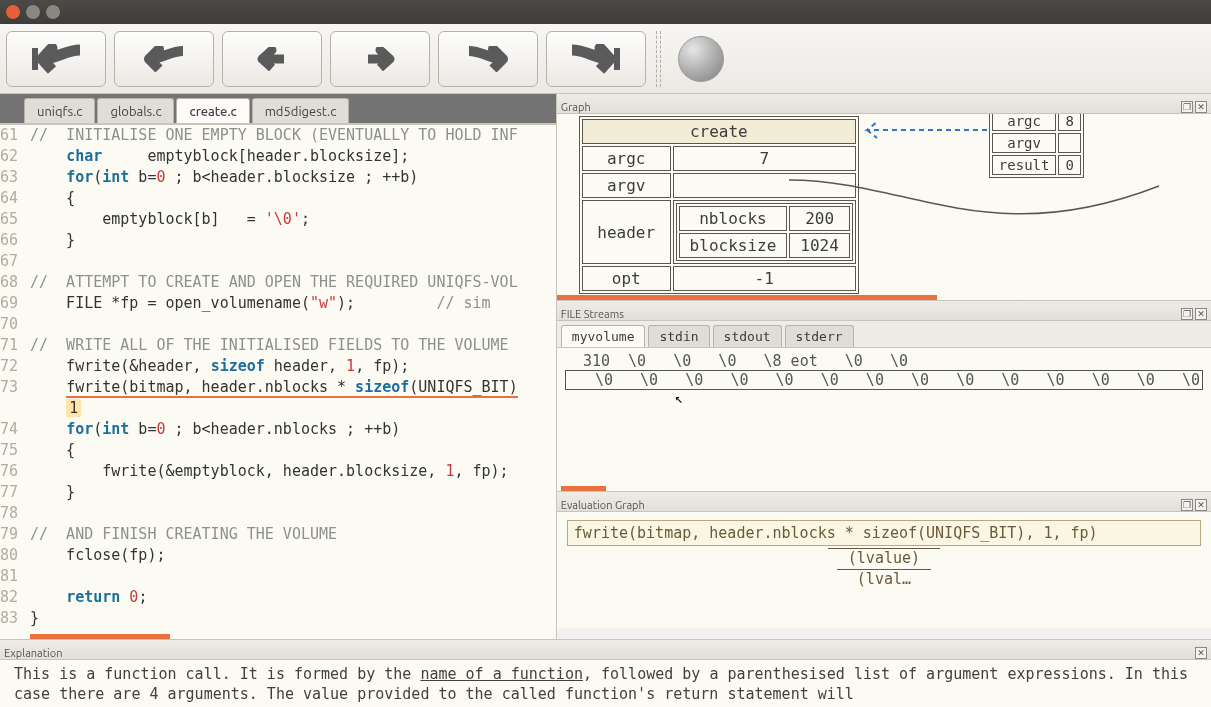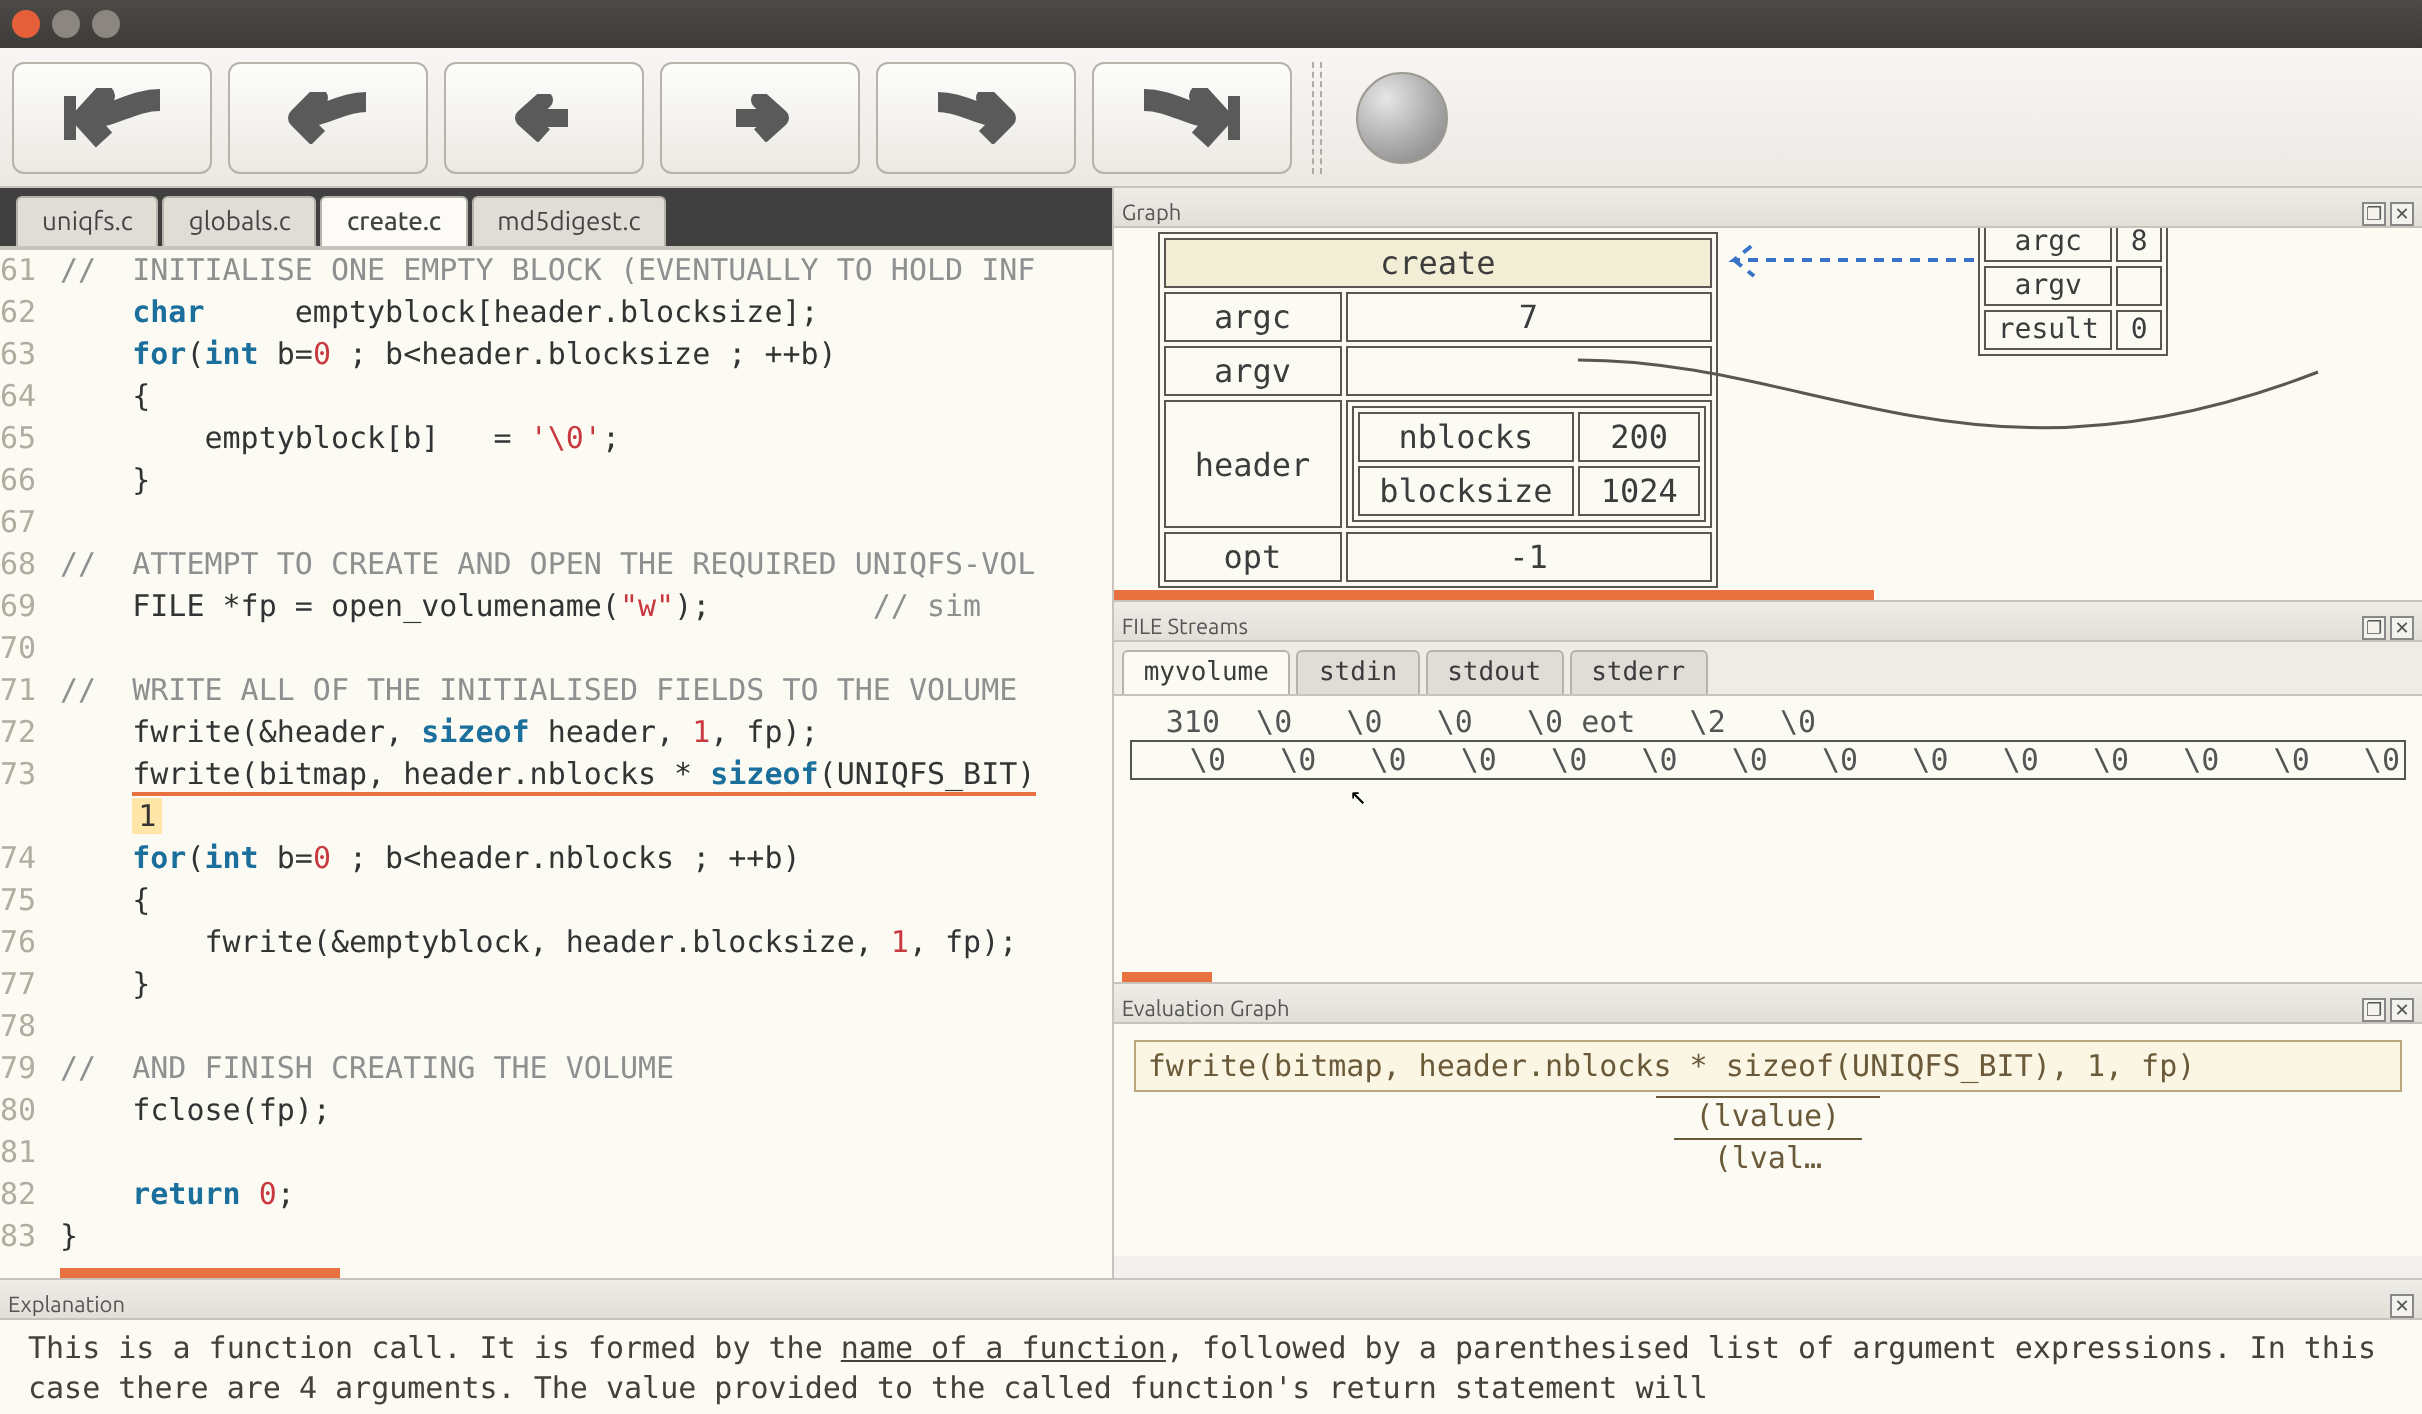--- a/index.html
+++ b/index.html
@@ -9,21 +9,21 @@
   .win-close{background:#e55f3a}
   .win-min,.win-max{background:#8b8780}
   .toolbar{height:70px;background:linear-gradient(#f7f6f4,#ece9e4);display:flex;align-items:center;padding:6px;gap:8px;border-bottom:1px solid #c8c4bd}
   .tb-btn{width:100px;height:56px;background:linear-gradient(#fdfdfc,#ece9e3);border:1px solid #b8b3aa;border-radius:6px;display:flex;align-items:center;justify-content:center;color:#5a5a5a}
   .tb-divider{width:5px;height:56px;border-left:1px dashed #b0aca4;border-right:1px dashed #b0aca4;margin:0 2px}
   .tb-sphere{width:60px;height:56px;display:flex;align-items:center;justify-content:center}
   .sphere{width:46px;height:46px;border-radius:50%;background:radial-gradient(circle at 32% 28%,#e6e6e6,#aaa 55%,#7f7f7f);border:1px solid #9e9a92}
   .main{display:flex;height:545px}
   .left{width:590px;display:flex;flex-direction:column;border-right:1px solid #c8c4bd}
   .right{flex:1;display:flex;flex-direction:column}
-  .tabs{display:flex;background:#404040;border-bottom:1px solid #c8c4bd;padding-left:8px;padding-top:4px;gap:2px}
+  .tabs{display:flex;background:#737373;border-bottom:1px solid #c8c4bd;padding-left:24px;padding-top:4px;gap:2px}
   .tab{padding:5px 12px;border:1px solid #b8b3aa;border-bottom:none;border-radius:3px 3px 0 0;background:#e0ddd7;font-size:13px;color:#444}
   .tab.active{background:#fcfbf8;font-weight:500}
   .code{flex:1;background:#fcfbf3;overflow:hidden;font-family:"DejaVu Sans Mono","Courier New",monospace;font-size:15px;line-height:21px;position:relative;border-top:1px solid #c8c4bd}
   .code-row{display:flex}
   .gutter{width:30px;color:#b0aca0;padding-right:6px;user-select:none}
   .src{white-space:pre;color:#333}
   .cm{color:#8f8f8f}
   .kw{color:#1b6f9c;font-weight:bold}
   .num{color:#c8383f}
   .str{color:#c8383f}
@@ -300,21 +300,21 @@
         </div>
       </div>
       <div class="streams-body">
         <div class="str-tabs">
           <div class="str-tab active">myvolume</div>
           <div class="str-tab">stdin</div>
           <div class="str-tab">stdout</div>
           <div class="str-tab">stderr</div>
         </div>
         <div class="str-content">
-          <div class="hexrow">  310  \0   \0   \0   \0 eot   \2   \0</div>
+          <div class="hexrow">  310  \0   \0   \0   \8 eot   \0   \0</div>
           <div class="hexrow sel">   \0   \0   \0   \0   \0   \0   \0   \0   \0   \0   \0   \0   \0   \0</div>
           <span class="cursor">↖</span>
         </div>
         <div class="red-under streams-ind" style="left:4px;bottom:0"></div>
       </div>
     </div>
 
     <div class="panel" style="border-bottom:none">
       <div class="panel-header">
         <span>Evaluation Graph</span>

